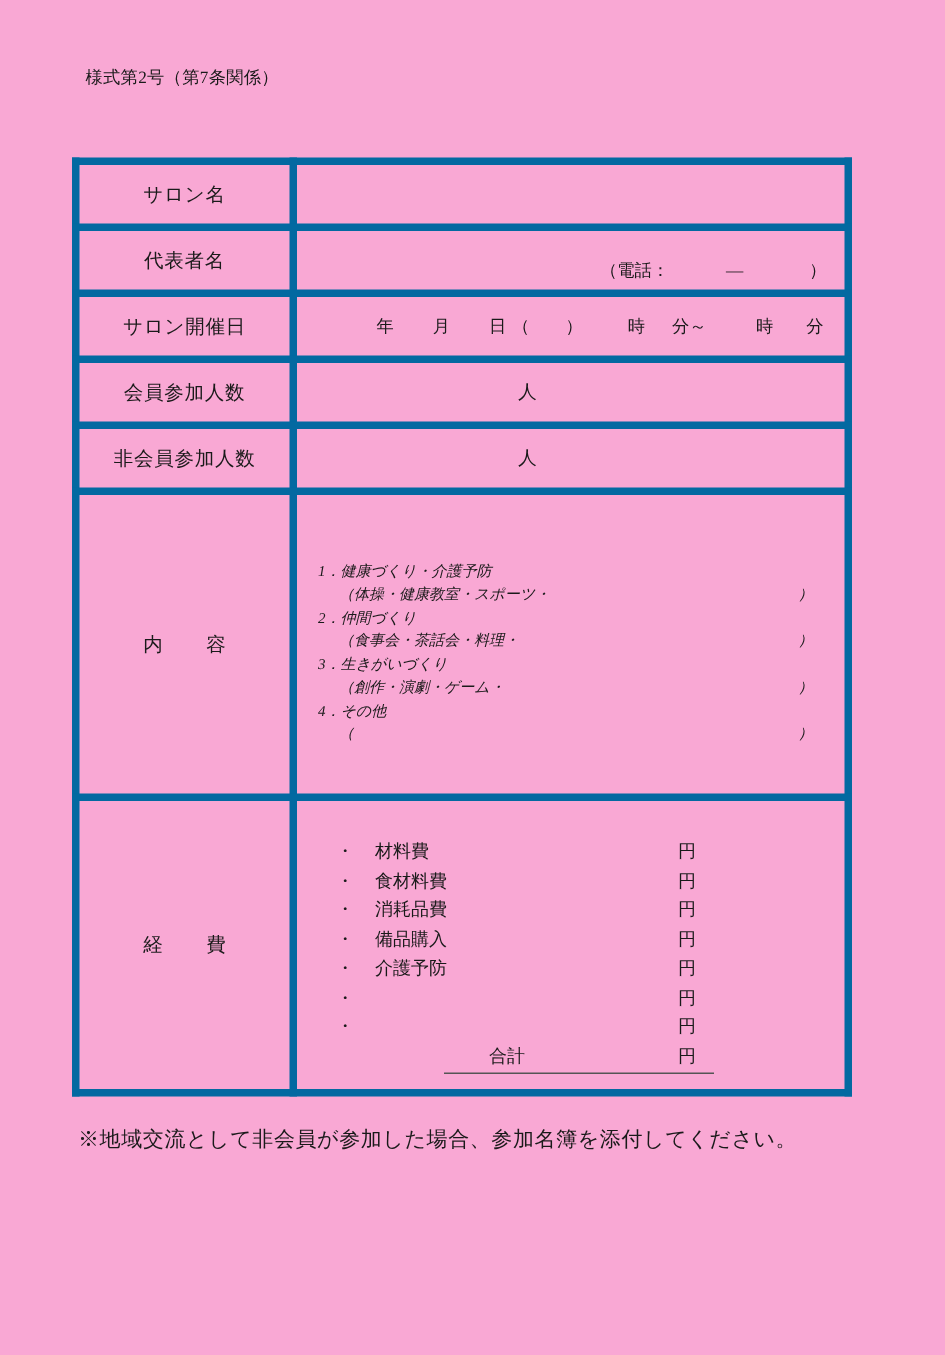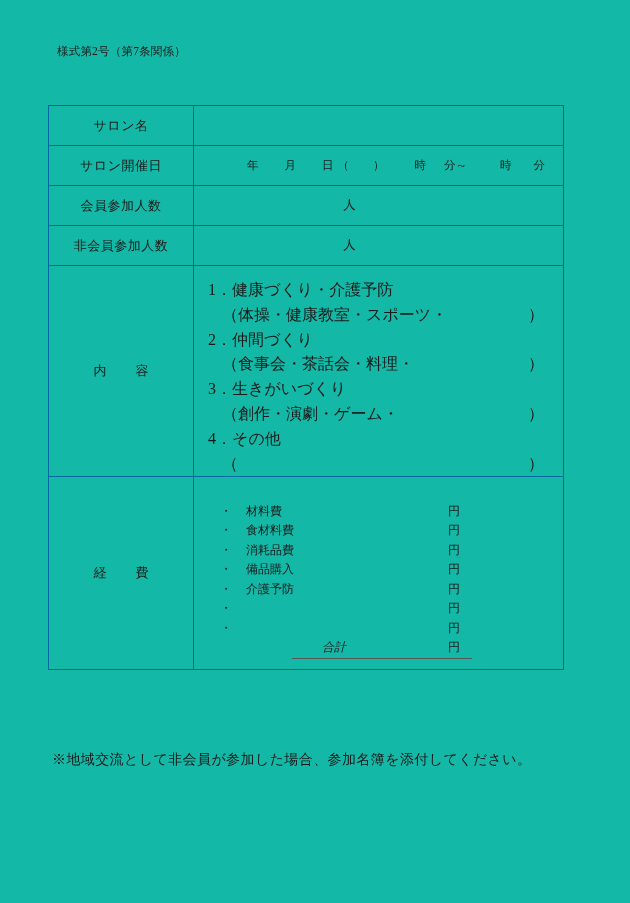--- a/index.html
+++ b/index.html
@@ -11,21 +11,21 @@
     width: 630px;
     height: 903px;
     position: relative;
     font-family: "Liberation Serif", "DejaVu Serif", serif;
     color: #1a1a1a;
     -webkit-font-smoothing: antialiased;
   }
   .page {
     position: absolute;
     inset: 0;
-    background: #14b8a6;
+    background: #f9a8d4;
   }
 
   
   .form-code {
     position: absolute;
     left: 57px;
     top: 44px;
     font-size: 11.5px;
     letter-spacing: 0.2px;
     white-space: nowrap;
@@ -45,21 +45,21 @@
   
   .form-table {
     position: absolute;
     left: 48px;
     top: 105px;
     width: 515px;
     border-collapse: collapse;
     table-layout: fixed;
   }
   .form-table td {
-    border: 1px solid #0369a1;
+    border: 5px solid #0369a1;
     padding: 0;
     vertical-align: middle;
   }
   .lbl-cell {
     width: 145px;
     text-align: center;
     font-size: 13px;
     letter-spacing: 0.5px;
   }
   .lbl-wide {
@@ -110,22 +110,23 @@
   .person-unit {
     display: block;
     text-align: center;
     padding-right: 58px;
     font-size: 12.5px;
   }
 
   
   .content-list {
     padding: 12px 0 0 14px;
-    font-size: 16px;
+    font-size: 10px;
     line-height: 1.55;
+    font-style: italic;
   }
   .c-row { position: relative; white-space: nowrap; }
   .c-num { display: inline-block; }
   .c-sub { padding-left: 14px; }
   .c-close {
     position: absolute;
     left: 320px;
     top: 0;
   }
 
@@ -147,21 +148,20 @@
     position: relative;
     height: 20px;
     margin-left: 72px;
     width: 180px;
     border-bottom: 1px solid #555;
   }
   .e-total .t-label {
     position: absolute;
     left: 30px;
     top: 0;
-    font-style: italic;
   }
   .e-total .t-yen {
     position: absolute;
     left: 156px;
     top: 0;
   }
 
   
   .footer-note {
     position: absolute;
@@ -185,20 +185,26 @@
         <col style="width:145px">
         <col style="width:370px">
       </colgroup>
     <tbody>
 
       <tr>
         <td class="lbl-cell r-short">サロン名</td>
         <td class="val-cell r-short"></td>
       </tr>
 
+      <tr>
+        <td class="lbl-cell r-short">代表者名</td>
+        <td class="val-cell r-short">
+          <span class="phone-line"><span>（電話：</span><span class="gap-a"></span><span>―</span><span class="gap-b"></span><span>）</span></span>
+        </td>
+      </tr>
 
       <tr>
         <td class="lbl-cell r-short">サロン開催日</td>
         <td class="val-cell r-short">
           <div class="date-line"><span>年</span><span class="sp sp-1"></span><span>月</span><span class="sp sp-2"></span><span>日</span><span class="sp sp-3"></span><span>（</span><span class="sp sp-4"></span><span>）</span><span class="sp sp-5"></span><span>時</span><span class="sp sp-6"></span><span>分～</span><span class="sp sp-7"></span><span>時</span><span class="sp sp-8"></span><span>分</span></div>
         </td>
       </tr>
 
 
       <tr>

